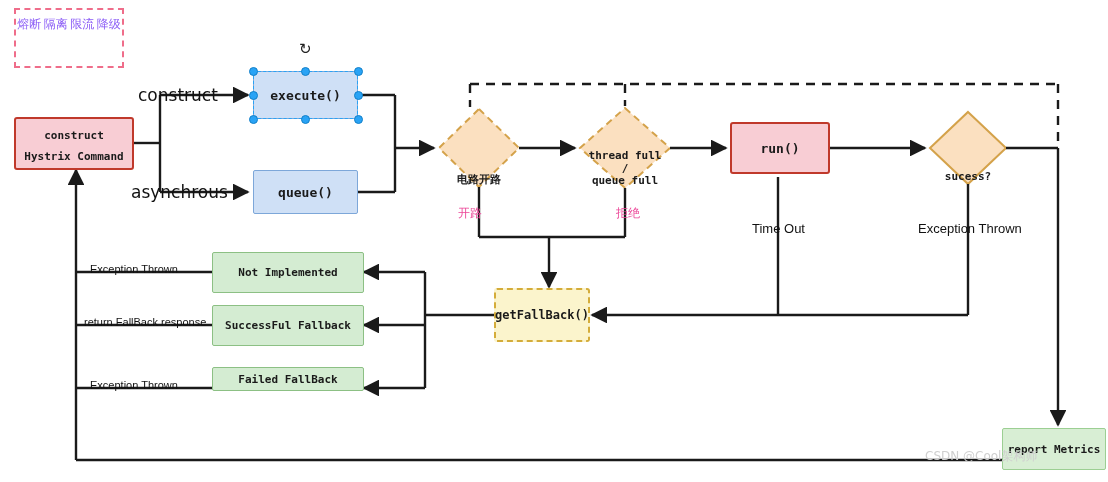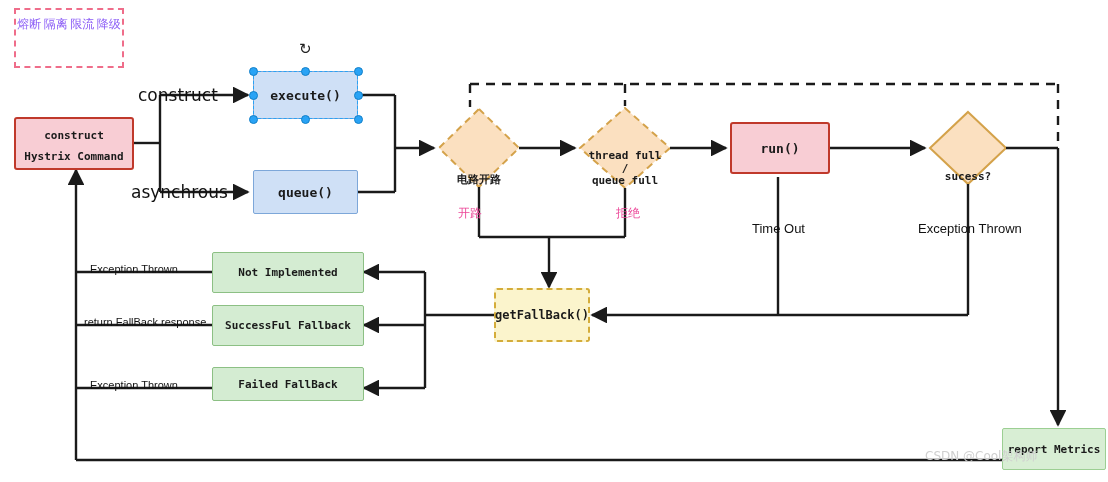--- a/index.html
+++ b/index.html
@@ -166,21 +166,21 @@
   <div class="node box-yellow" style="left:494px;top:288px;width:96px;height:54px;font-size:12px;">
     <span>getFallBack()</span>
   </div>
 
   <div class="node box-green" style="left:212px;top:252px;width:152px;height:41px;font-size:11px;">
     <span>Not Implemented</span>
   </div>
   <div class="node box-green" style="left:212px;top:305px;width:152px;height:41px;font-size:11px;">
     <span>SuccessFul Fallback</span>
   </div>
-  <div class="node box-green" style="left:212px;top:367px;width:152px;height:34px;font-size:11px;">
+  <div class="node box-green" style="left:212px;top:367px;width:152px;height:24px;font-size:11px;">
     <span>Failed FallBack</span>
   </div>
 
   <div class="node box-greenlite" style="left:1002px;top:428px;width:104px;height:42px;font-size:11px;">
     <span>report Metrics</span>
   </div>
 
   <div class="edge-lbl big" style="left:138px;top:85px;">construct</div>
   <div class="edge-lbl big" style="left:131px;top:182px;">asynchrous</div>
 

